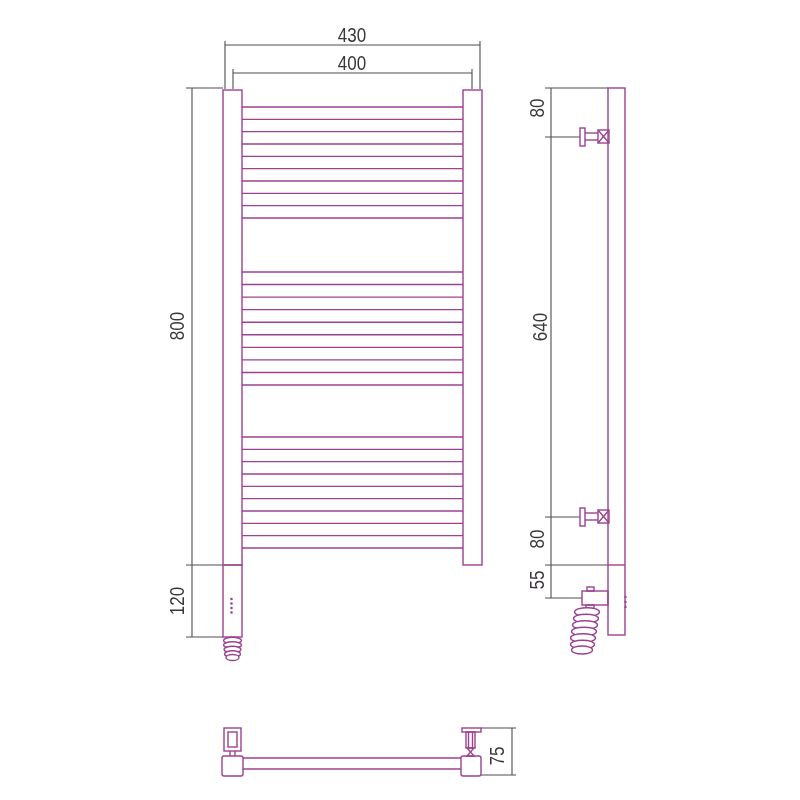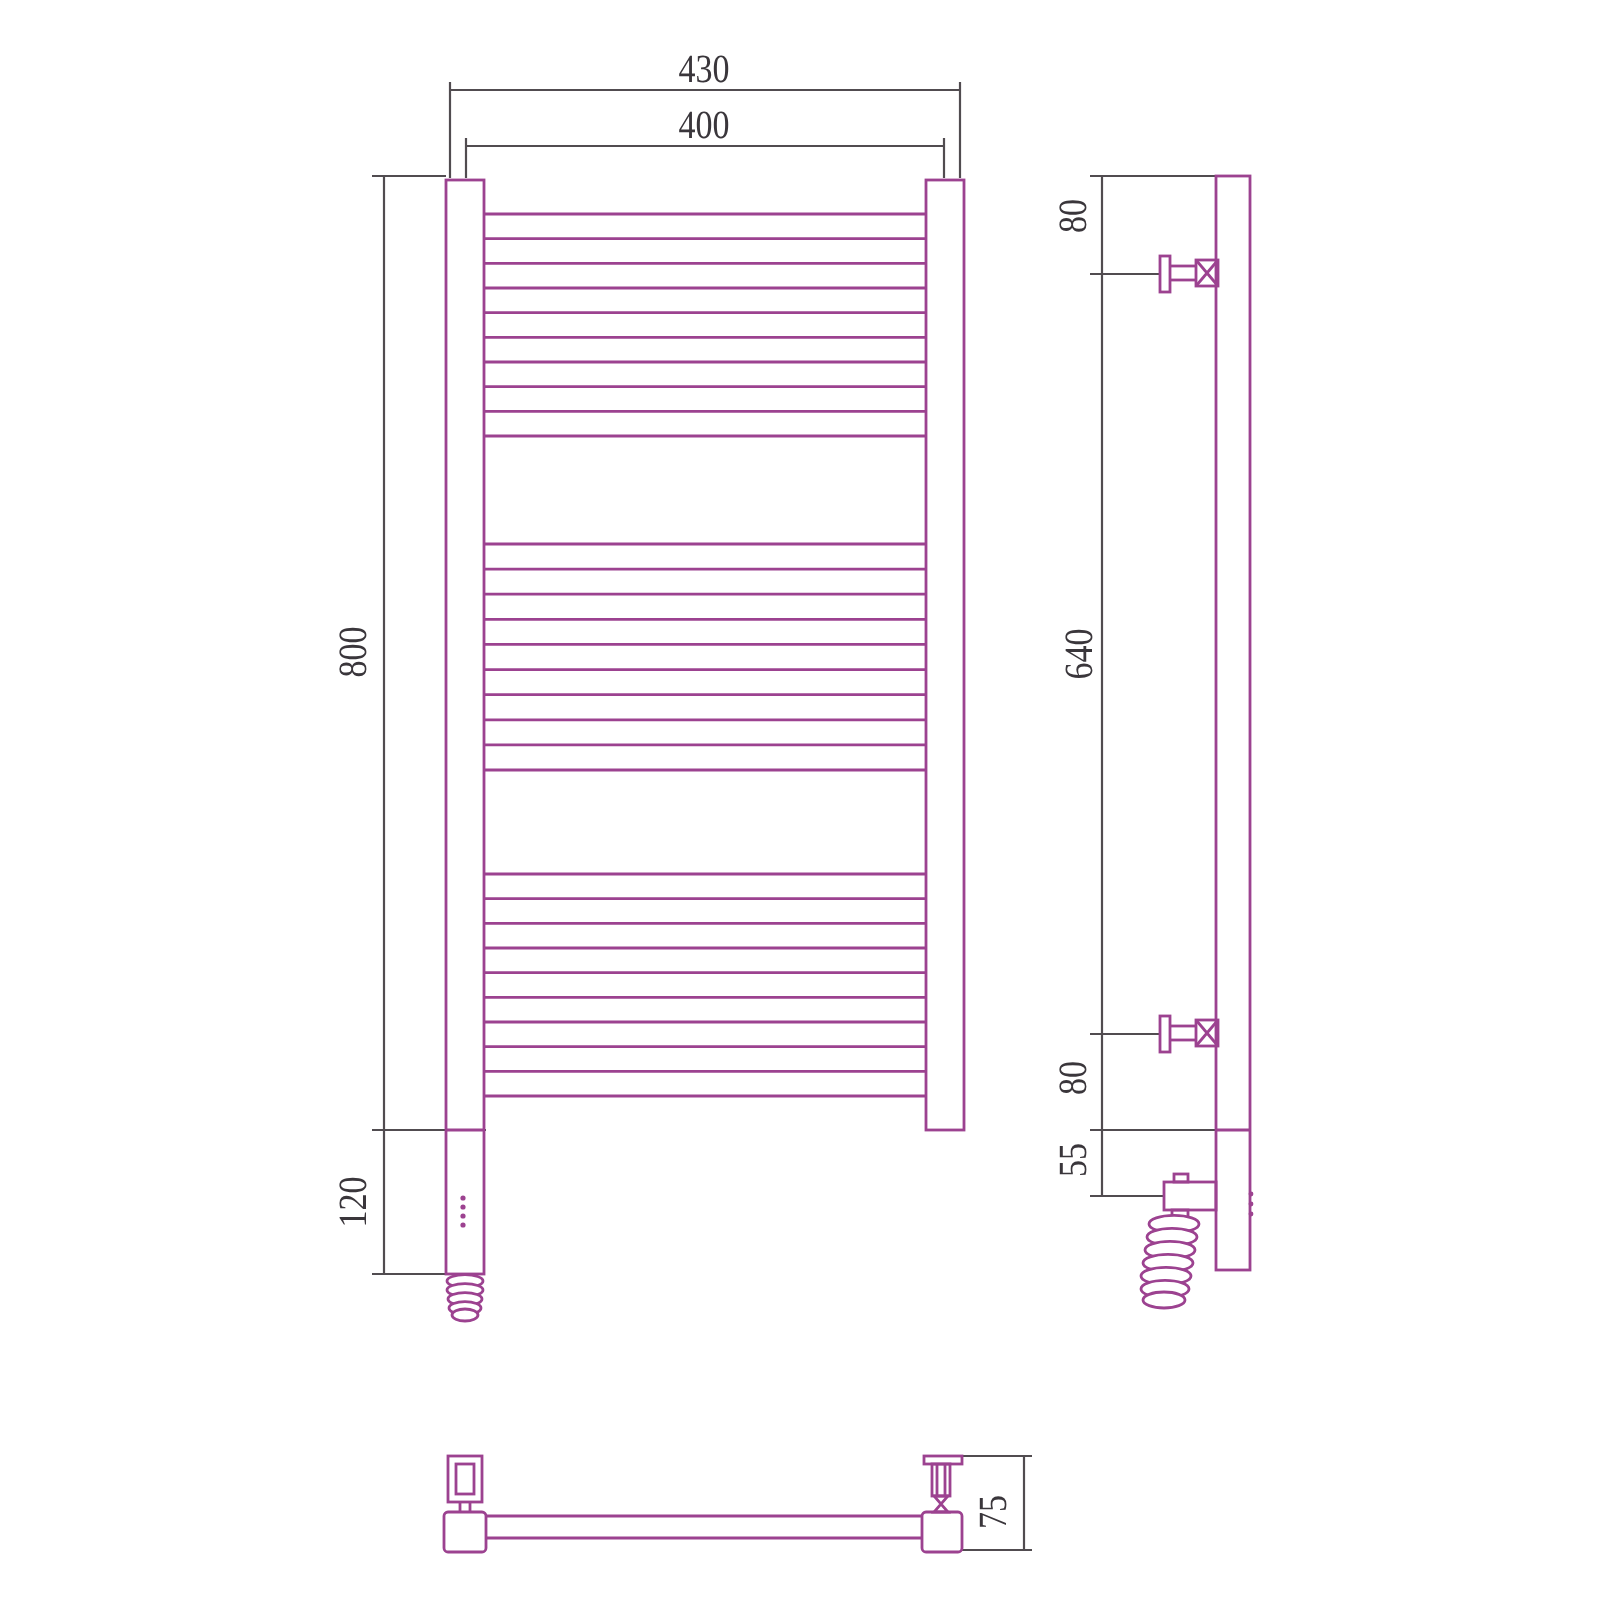--- a/index.html
+++ b/index.html
@@ -4,21 +4,21 @@
 <style>
   :root{
     --prod:#9c4290;
     --dim:#514c50;
     --txt:#3a363b;
     --bg:#ffffff;
   }
   html,body{margin:0;padding:0;background:var(--bg);}
   .canvas{
     position:relative;width:652px;height:800px;background:var(--bg);
-    font-family:Liberation Serif, serif;overflow:hidden;
+    font-family:Liberation Sans, sans-serif;overflow:hidden;
   }
   svg{position:absolute;left:0;top:0;}
   .prod{stroke:var(--prod);stroke-width:1.4;fill:none;}
   .prod-fill{fill:var(--prod);stroke:none;}
   .prod-white{stroke:var(--prod);stroke-width:1.4;fill:#ffffff;}
   .dim{stroke:var(--dim);stroke-width:1.1;fill:none;}
   .dim-label{
     position:absolute;width:70px;height:22px;line-height:22px;
     text-align:center;font-size:20px;color:var(--txt);
     transform:scaleX(0.85);white-space:nowrap;

